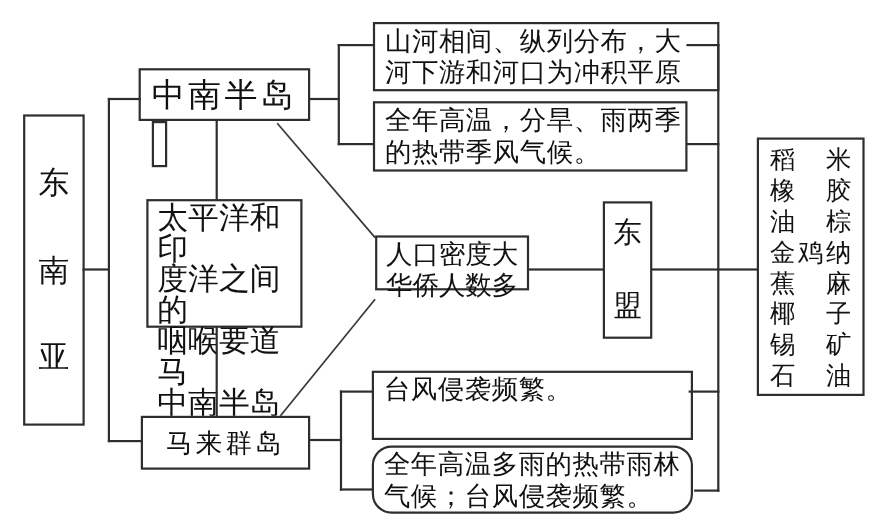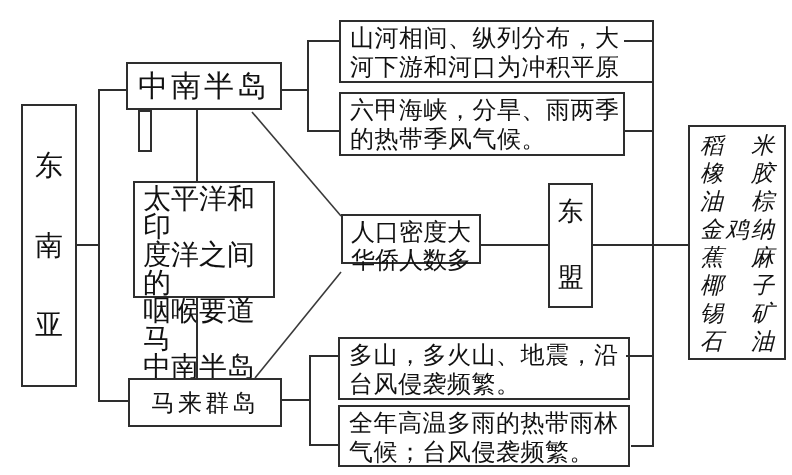--- a/index.html
+++ b/index.html
@@ -20,30 +20,30 @@
     font-size:30px; letter-spacing:3px; }
   .hang-rect { left:138px; top:110px; width:14px; height:42px; }
   .strait-box { left:133px; top:181px; width:142px; height:117px;
     font-size:28px; line-height:28px; padding:2px 0 0 8px; }
   .ml-box { left:128px; top:378px; width:154px; height:49px;
     display:flex; align-items:center; justify-content:center;
     font-size:24px; letter-spacing:3px;text-align:right; }
   .fA { left:339px; top:20px;  width:315px; height:63px; }
   .fB { left:339px; top:92px;  width:286px; height:64px; }
   .fC { left:338px; top:337px; width:292px; height:63px; }
-  .fD { left:338px; top:405px; width:292px; height:62px; }
+  .fD { left:338px; top:405px; width:292px; height:62px;border-radius:18px; }
   .feature { font-size:24px; line-height:29px; padding:2px 0 0 9px; letter-spacing:0.5px; }
   .pop-box { left:341px; top:214px; width:140px; height:50px;
     font-size:24px; line-height:28px; padding:2px 0 0 8px; }
   .asean-box { left:548px; top:183px; width:45px; height:125px;
     display:flex; flex-direction:column; justify-content:space-between; align-items:center;
     font-size:26px; padding:9px 0 11px 0; }
   .prod-box { left:688px; top:125px; width:98px; height:235px; padding:5px 10px 0 10px; }
   .prod-row { font-size:23px; line-height:28px; height:28px;
-    text-align:justify; text-align-last:justify;font-style:italic; }
+    text-align:justify; text-align-last:justify; }
   svg.overlay { position:absolute; left:0; top:0; pointer-events:none; }
 </style>
 </head>
 <body>
 
 <div class="stage">
 
   <div class="box root-box">
     <span>东</span>
     <span>南</span>
@@ -62,21 +62,21 @@
   </div>
 
   <div class="box ml-box">马来群岛</div>
 
   <div class="box fA feature">
     <div>山河相间、纵列分布，大</div>
     <div>河下游和河口为冲积平原</div>
   </div>
 
   <div class="box fB feature">
-    <div>六甲海峡，分旱、雨两季</div>
+    <div>全年高温，分旱、雨两季</div>
     <div>的热带季风气候。</div>
   </div>
 
   <div class="box pop-box">
     <div>人口密度大</div>
     <div>华侨人数多</div>
   </div>
 
   <div class="box asean-box">
     <span>东</span>
@@ -88,21 +88,20 @@
     <div class="prod-row">橡胶</div>
     <div class="prod-row">油棕</div>
     <div class="prod-row">金鸡纳</div>
     <div class="prod-row">蕉麻</div>
     <div class="prod-row">椰子</div>
     <div class="prod-row">锡矿</div>
     <div class="prod-row">石油</div>
   </div>
 
   <div class="box fC feature">
-    <div>多山，多火山、地震，沿</div>
     <div>台风侵袭频繁。</div>
   </div>
 
   <div class="box fD feature">
     <div>全年高温多雨的热带雨林</div>
     <div>气候；台风侵袭频繁。</div>
   </div>
 
   <div class="hline" style="left:75px;  top:244px; width:25px; height:2px;"></div>
   <div class="vline" style="left:98px;  top:89px;  width:2px;  height:313px;"></div>

